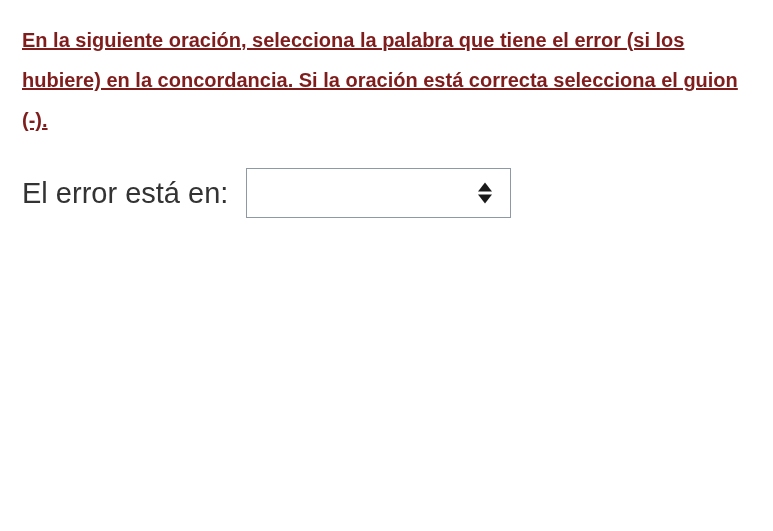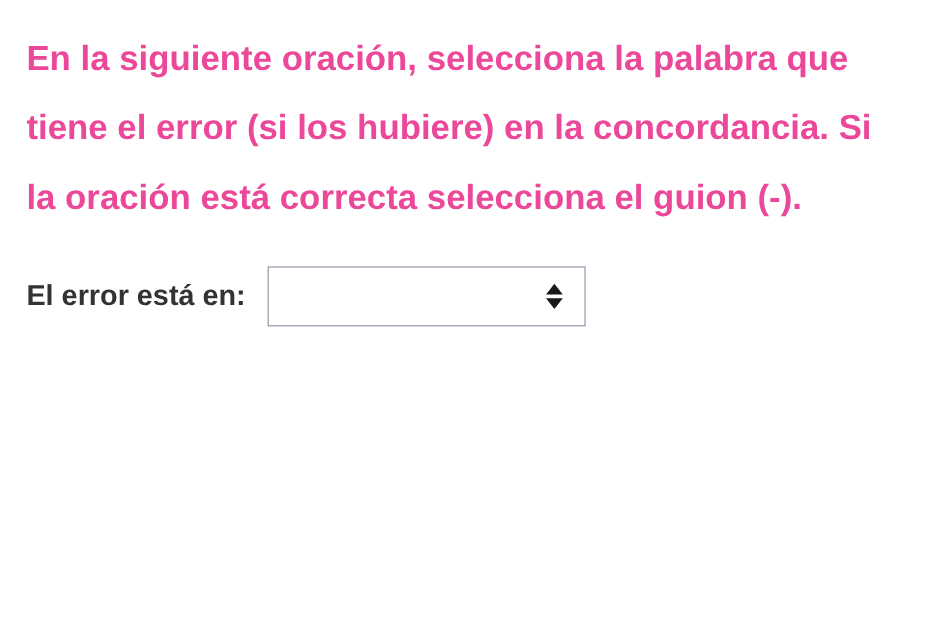--- a/index.html
+++ b/index.html
@@ -10,42 +10,43 @@
     background: #ffffff;
     font-family: Helvetica, Arial, sans-serif;
     color: #2b2b2b;
   }
   .container {
     padding: 20px 22px 20px 22px;
     box-sizing: border-box;
     width: 100%;
   }
   .instructions {
-    font-size: 29px;
+    font-size: 20px;
     font-weight: 700;
     line-height: 2.0;
     letter-spacing: 0px;
-    color: #ec4899;
+    color: #7f1d1d;
     margin-bottom: 28px;
+    text-decoration: underline;
   }
   .sentence {
     font-size: 29px;
     font-weight: 400;
     line-height: 2.0;
     color: #333333;
     margin-bottom: 30px;
   }
   .answer-row {
     display: flex;
     align-items: center;
     gap: 18px;
   }
   .answer-label {
-    font-size: 24px;
-    font-weight: 700;
+    font-size: 29px;
+    font-weight: 400;
     color: #333333;
   }
   .select-wrap {
     position: relative;
     width: 265px;
     height: 50px;
     border: 1px solid #8e99a6;
     background: #ffffff;
     box-sizing: border-box;
     display: flex;

